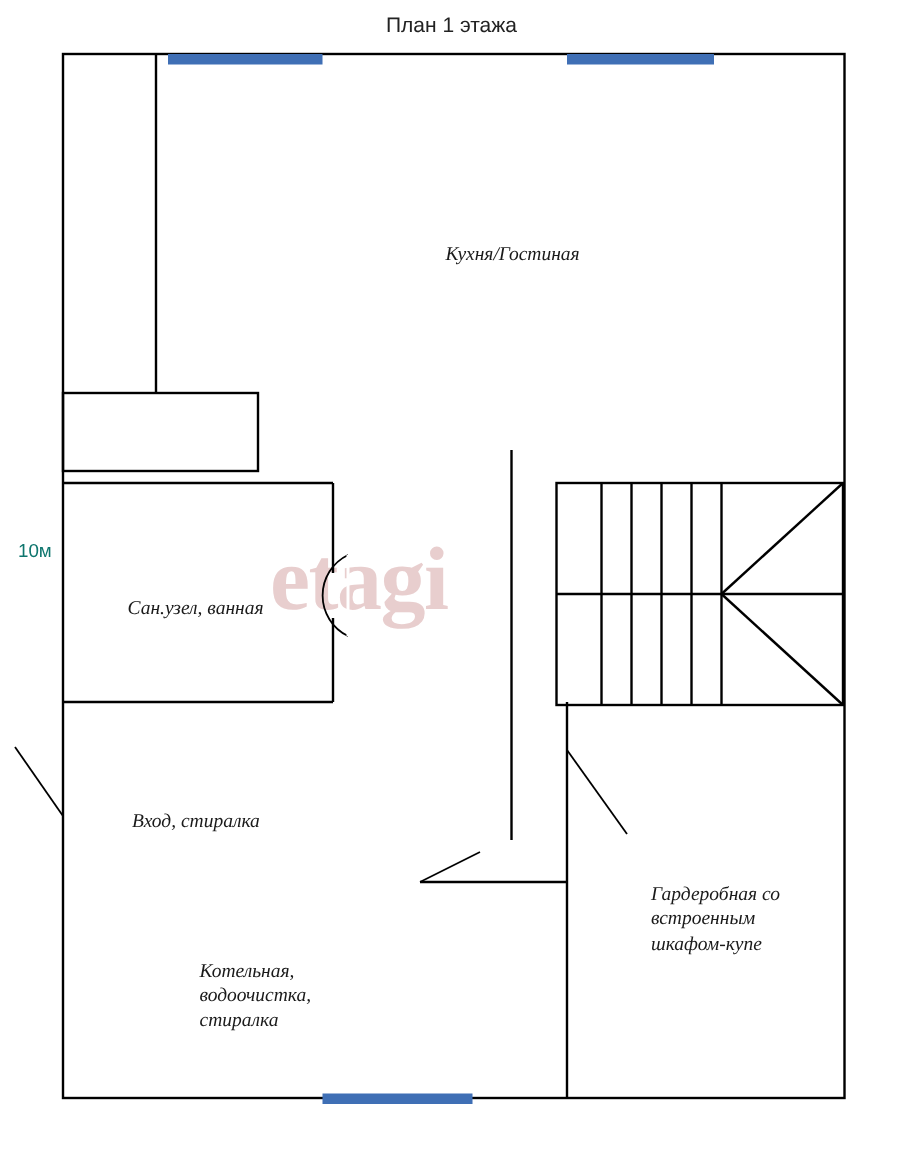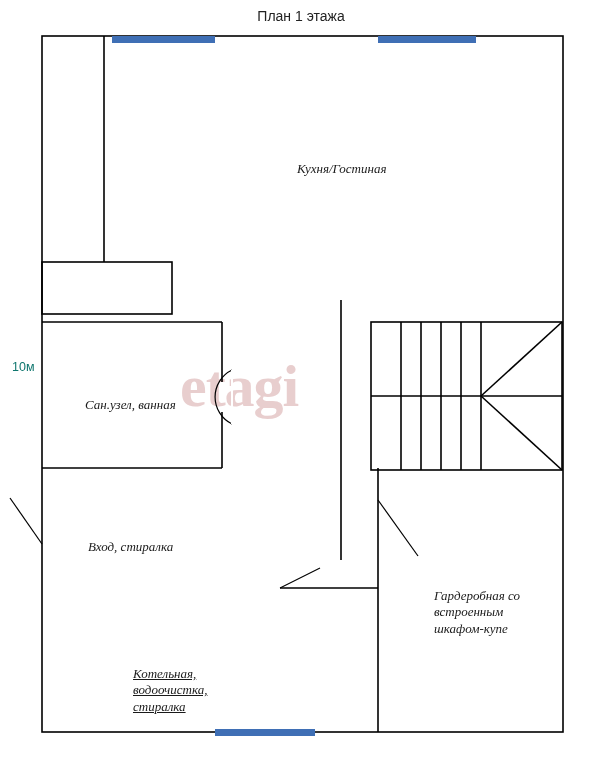--- a/index.html
+++ b/index.html
@@ -111,21 +111,21 @@
     <g>
       <rect x="112" y="36" width="103" height="7" fill="#3f6fb5" stroke="none"></rect>
       <rect x="378" y="36" width="98" height="7" fill="#3f6fb5" stroke="none"></rect>
       <rect x="215" y="729" width="100" height="7" fill="#3f6fb5" stroke="none"></rect>
     </g>
   </svg>
 
   <div class="room-label" style="left:249px; top:161px;margin-left:48px;">Кухня/Гостиная</div>
   <div class="room-label" style="left:85px; top:397px;">Сан.узел, ванная</div>
   <div class="room-label" style="left:88px; top:539px;">Вход, стиралка</div>
-  <div class="room-label" style="left:133px; top:666px;text-decoration:underline;">Котельная,
+  <div class="room-label" style="left:133px; top:639px;">Котельная,
 водоочистка,
 стиралка</div>
   <div class="room-label" style="left:434px; top:588px;">Гардеробная со
 встроенным
 шкафом-купе</div>
 
   <div class="dim-label" style="left:12px; top:360px;">10м</div>
   <div class="dim-label" style="left:299px; top:785px;">6м</div>
 
 </div>

